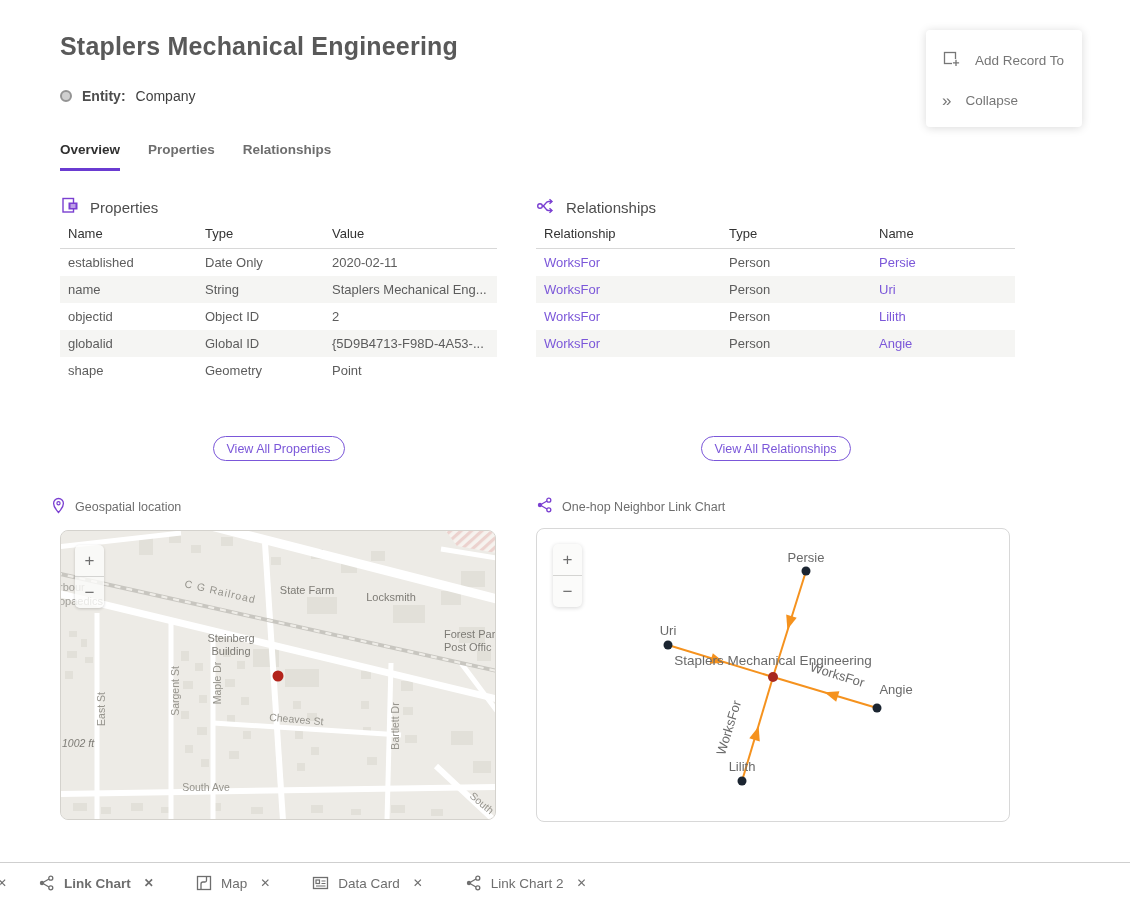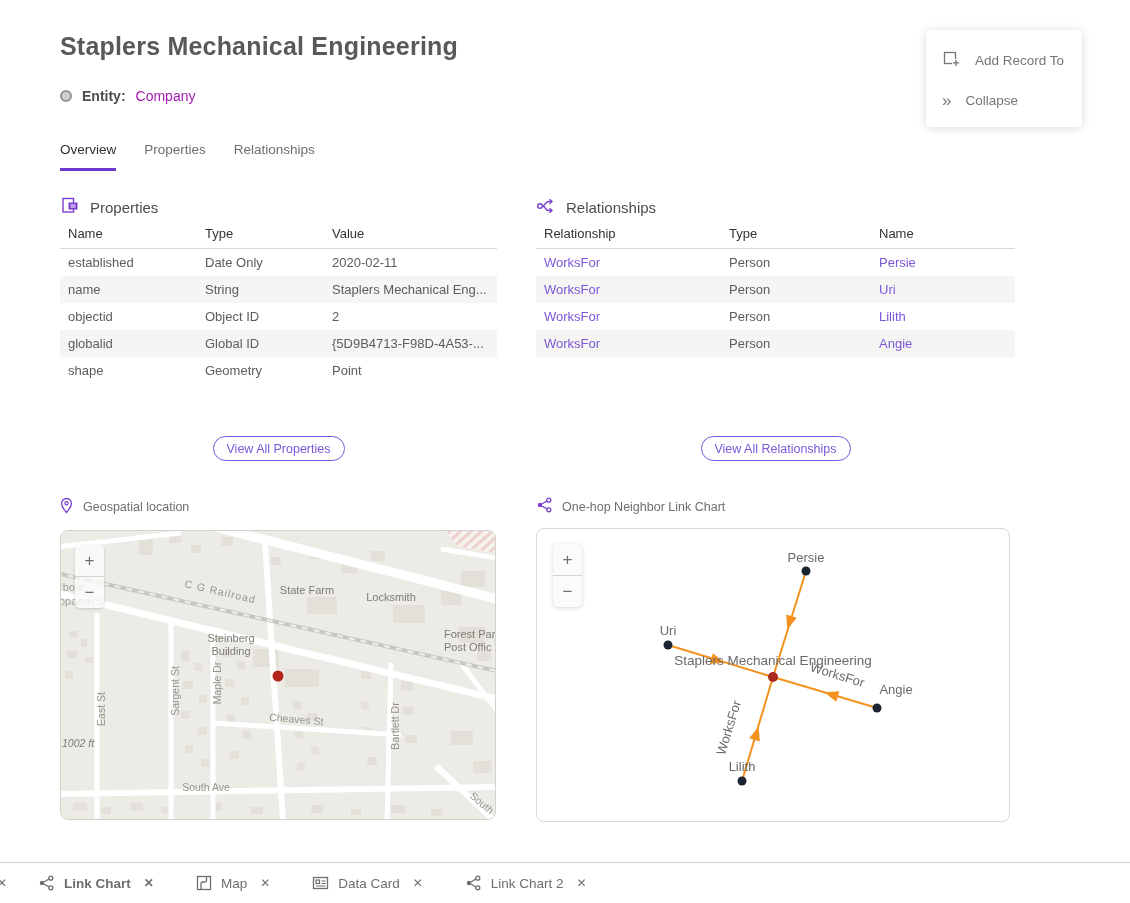--- a/index.html
+++ b/index.html
@@ -4,31 +4,31 @@
 <style>
   * { margin:0; padding:0; box-sizing:border-box; }
   body { background:#fff; font-family:"Liberation Sans", sans-serif; }
   .screen { position:relative; width:1130px; height:903px; background:#fff; overflow:hidden;border-radius:21px; }
 
   
   .page-title { position:absolute; left:60px; top:32px; font-size:25px; font-weight:bold; color:#595959; letter-spacing:.2px; }
   .entity-row { position:absolute; left:60px; top:88px; display:flex; align-items:center; gap:10px; font-size:14px; }
   .entity-dot { width:12px; height:12px; border-radius:50%; background:#cfcfcf; border:2px solid #949494; }
   .entity-label { font-weight:bold; color:#4d4d4d; }
-  .entity-value { color:#a21caf; }
+  .entity-value { color:#404040; }
 
   
   .context-menu { position:absolute; left:926px; top:30px; width:156px; background:#fff; border-radius:4px;
     box-shadow:0 1px 10px rgba(0,0,0,.15); padding:8px 0; }
   .menu-item { display:flex; align-items:center; gap:14px; padding:11px 16px; font-size:13.5px; color:#767676; cursor:pointer; }
   .menu-item .glyph { font-size:17px; line-height:12px; color:#767676; }
 
   
   .tabs { position:absolute; left:60px; top:142px; display:flex; gap:28px; font-size:13.5px; color:#6e6e6e; }
-  .tab { padding-bottom:11px; border-bottom:3px solid transparent; cursor:pointer; }
+  .tab { padding-bottom:11px; border-bottom:3px solid transparent; cursor:pointer;font-weight:bold; }
   .tab.active { color:#303030; border-bottom-color:#6a3bd1; }
 
   
   .section { position:absolute; top:195px; }
   #props-section { left:60px; width:437px; height:266px; }
   #rels-section  { left:536px; width:479px; height:266px; }
   .section-header { display:flex; align-items:center; gap:10px; font-size:15px; color:#4d4d4d; height:24px; }
 
   table { width:100%; border-collapse:collapse; font-size:13px; color:#5c5c5c; table-layout:fixed; }
   th { text-align:left; font-weight:normal; color:#333; padding:7px 8px; border-bottom:1px solid #d8d8d8; }
@@ -39,21 +39,21 @@
   #rels-section th:nth-child(1), #rels-section td:nth-child(1){ width:185px; }
   #rels-section th:nth-child(2), #rels-section td:nth-child(2){ width:150px; }
   .link { color:#7b57d9; cursor:pointer; }
 
   .view-all-btn { position:absolute; bottom:0; left:50%; transform:translateX(-50%); height:25px; padding:0 13px;
     border:1px solid #7b57d9; border-radius:13px; background:#fff; color:#7b57d9; font-size:12.5px;
     display:flex; align-items:center; white-space:nowrap; cursor:pointer; font-family:inherit; }
 
   
   .sub-header { position:absolute; top:497px; display:flex; align-items:center; gap:9px; font-size:12.5px; color:#6e6e6e; }
-  #geo-header { left:59px; } #chart-header { left:536px; }
+  #geo-header { left:51px; } #chart-header { left:536px; }
 
   
   .map-card { position:absolute; left:60px; top:530px; width:436px; height:290px; border:1px solid #d4d2cd;
     border-radius:8px; overflow:hidden; background:#edebe6; }
   .chart-card { position:absolute; left:536px; top:528px; width:474px; height:294px; border:1px solid #d8d8d8;
     border-radius:8px; overflow:hidden; background:#fff; }
 
   .zoom-ctl { position:absolute; width:29px; border-radius:5px; overflow:hidden; z-index:5;
     display:flex; flex-direction:column; }
   .map-card .zoom-ctl { left:14px; top:14px; background:rgba(253,253,251,.78); box-shadow:0 1px 3px rgba(0,0,0,.18); }

